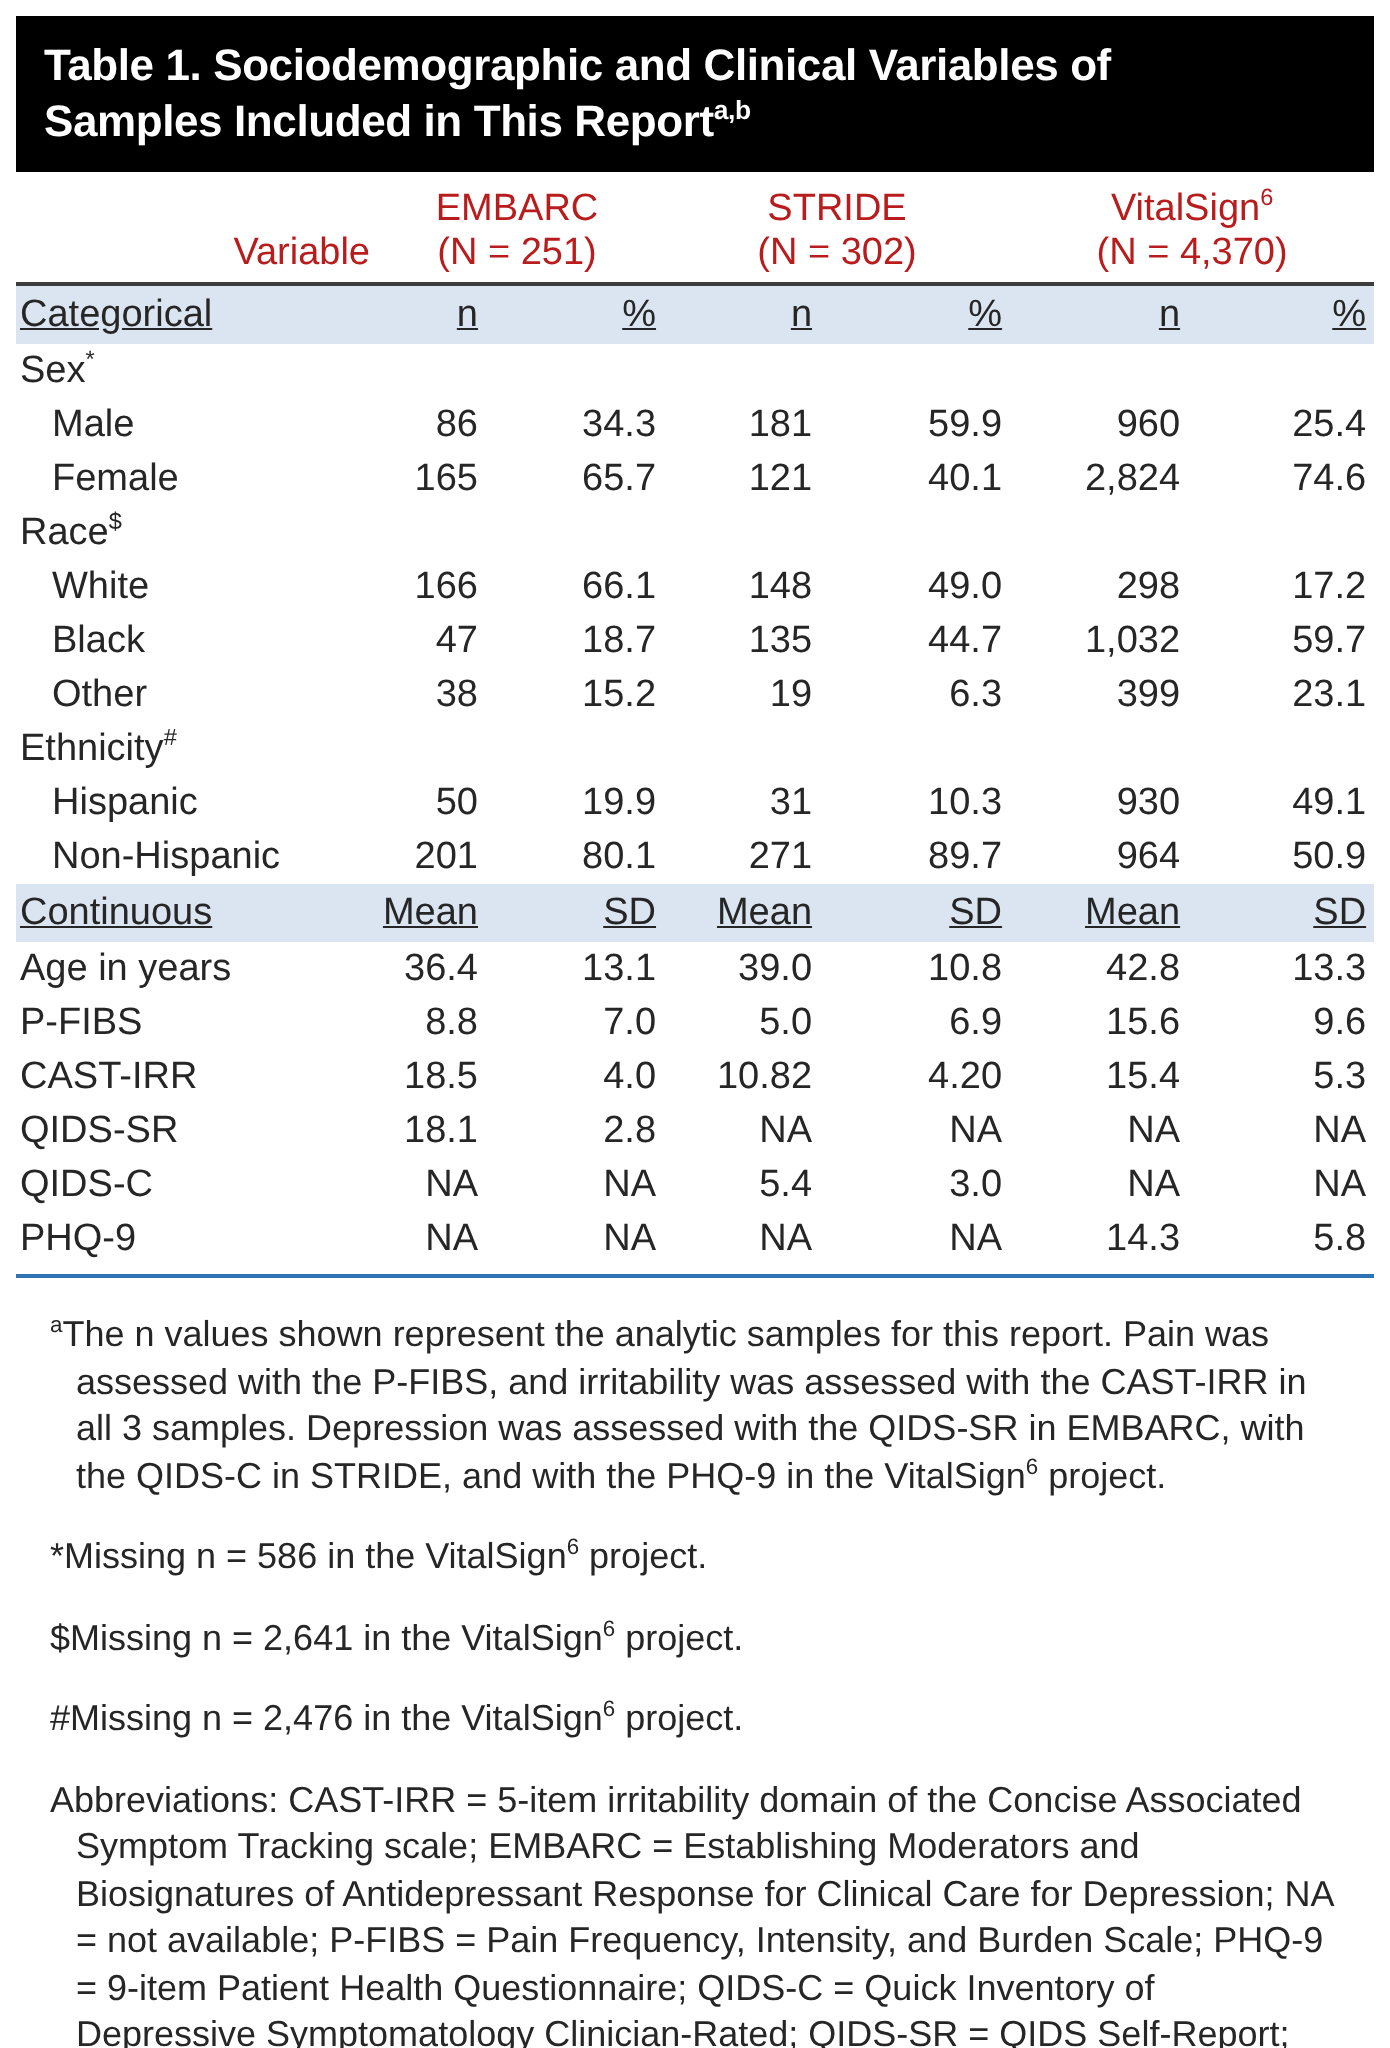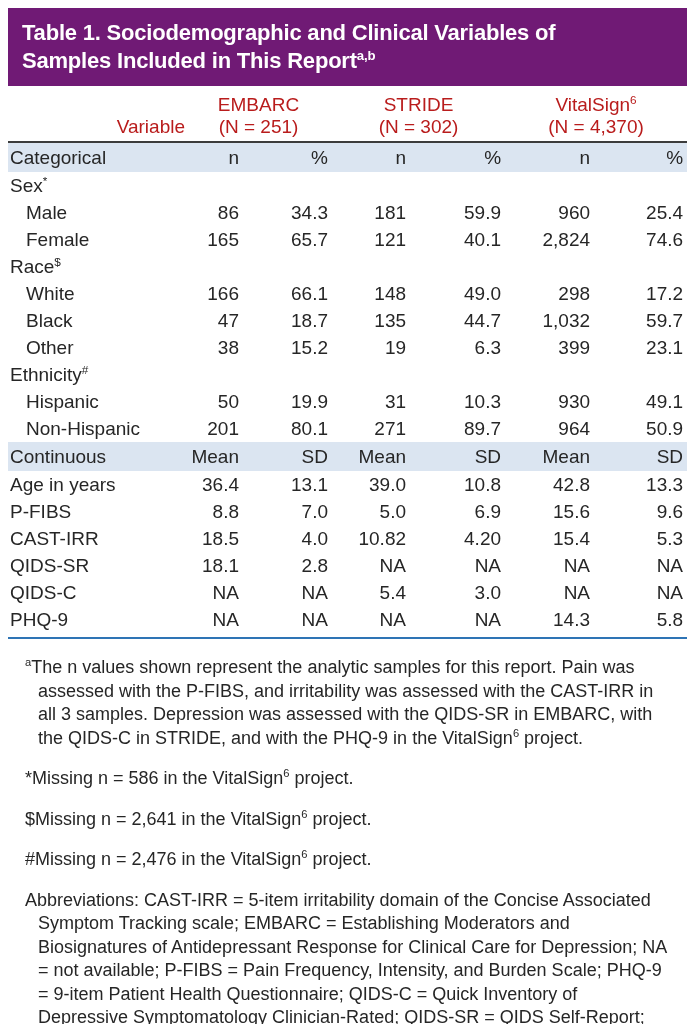--- a/index.html
+++ b/index.html
@@ -4,42 +4,42 @@
 <style>
   html,body{margin:0;padding:0;}
   body{
     width:695px;height:1024px;box-sizing:border-box;
     background:#ffffff;padding:8px;
     font-family:"Liberation Sans", sans-serif;
     color:#262626;
     -webkit-font-smoothing:antialiased;
   }
   .title-bar{
-    background:#701a75;color:#ffffff;
+    background:#000000;color:#ffffff;
     padding:11px 14px;
     font-size:22px;font-weight:bold;line-height:28px;
     letter-spacing:-0.2px;
   }
   .title-bar sup{font-size:60%;line-height:0;}
   table{
     width:679px;border-collapse:collapse;table-layout:fixed;
     margin-top:6px;
   }
   thead th{
     border-bottom:2px solid #3c3c3c;
     font-weight:normal;font-size:19px;color:#b91c1c;
     padding:2px 0 3px 0;
   }
   th.var-h{text-align:right;vertical-align:bottom;padding-left:2px;}
   .gname,.gn{text-align:center;line-height:22px;}
   td{font-size:19px;line-height:27px;padding:0;}
   td.lbl{text-align:left;padding-left:2px;white-space:nowrap;}
   td.lbl.ind{padding-left:18px;}
   td.num{text-align:right;padding-right:4px;white-space:nowrap;}
-  tr.band td{background:#dbe5f1;line-height:29px;}
+  tr.band td{background:#dbe5f1;line-height:29px;text-decoration:underline;}
   sup{vertical-align:super;font-size:62%;line-height:0;}
   .rule-blue{height:2px;background:#2e74b5;width:679px;}
   .rule-top{margin:4px 0 6px 0;}
   .rule-bottom{margin:8px 0 0 0;}
   .footnotes{width:679px;}
   .footnotes p{
     margin:17px;font-size:18px;line-height:23.5px;
     padding-left:13px;text-indent:-13px;
   }
 </style>

